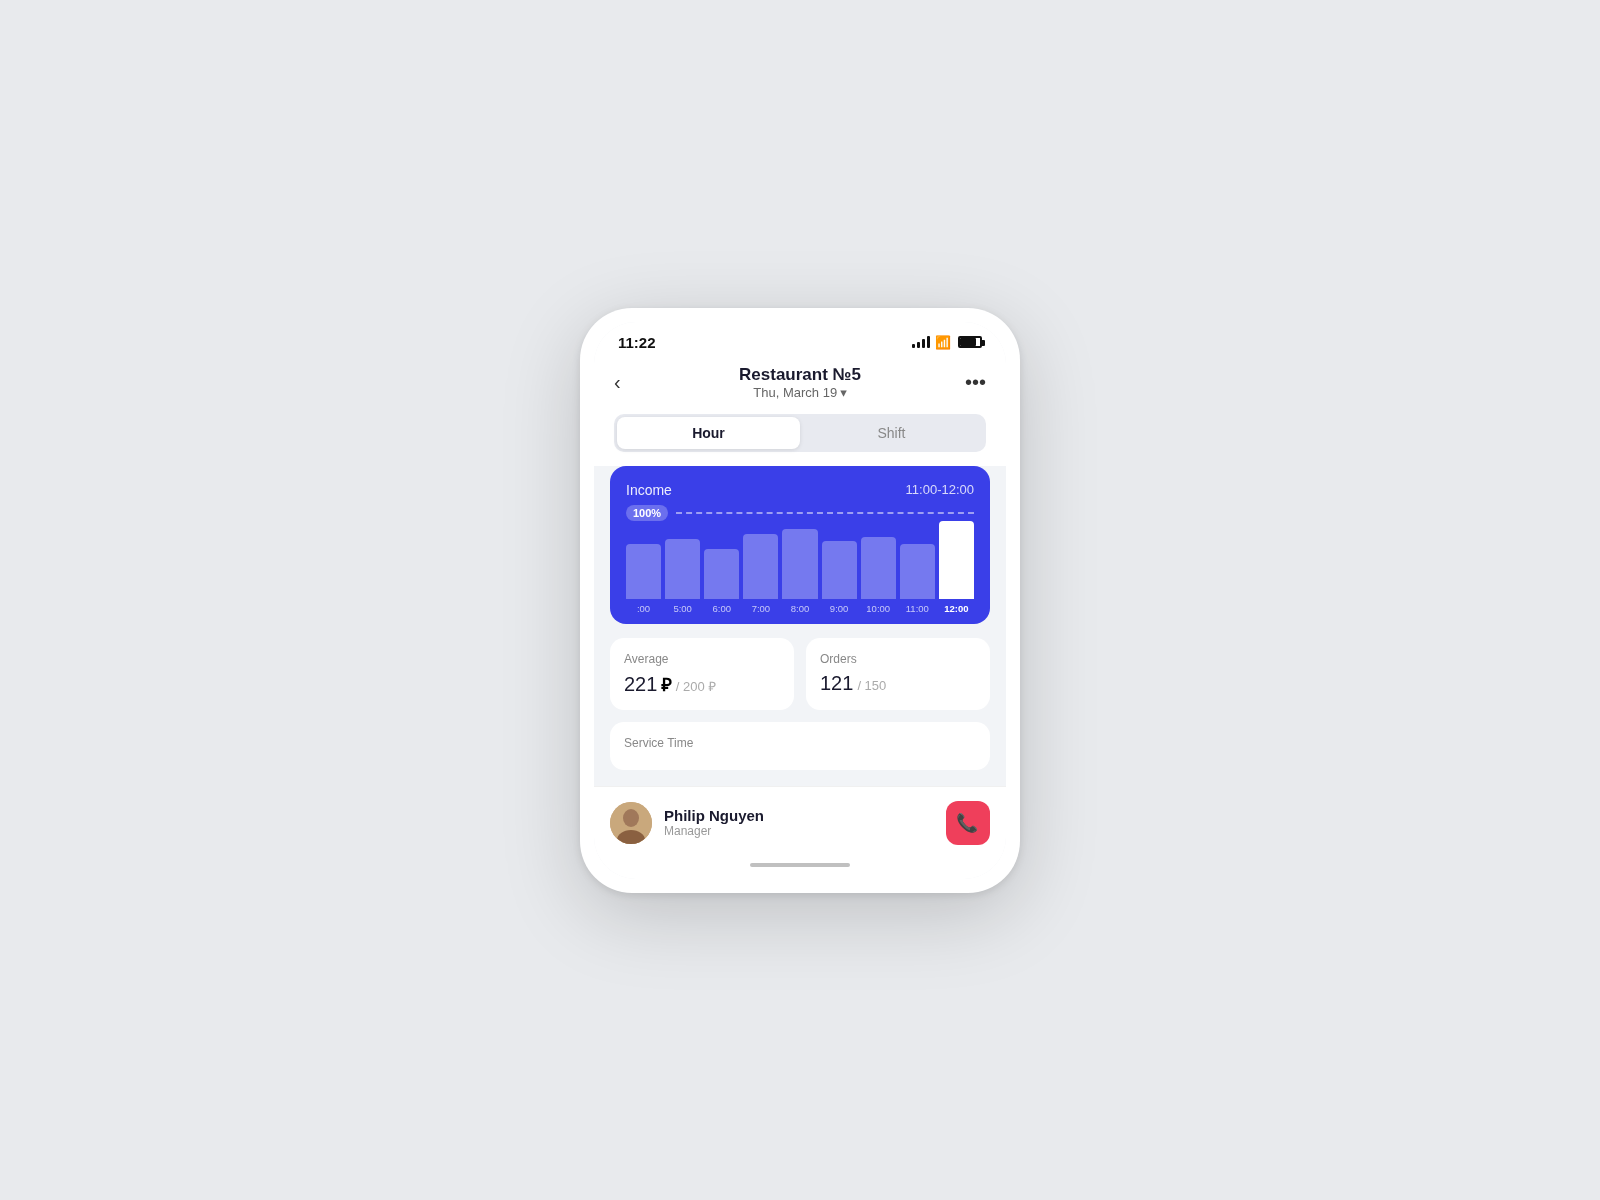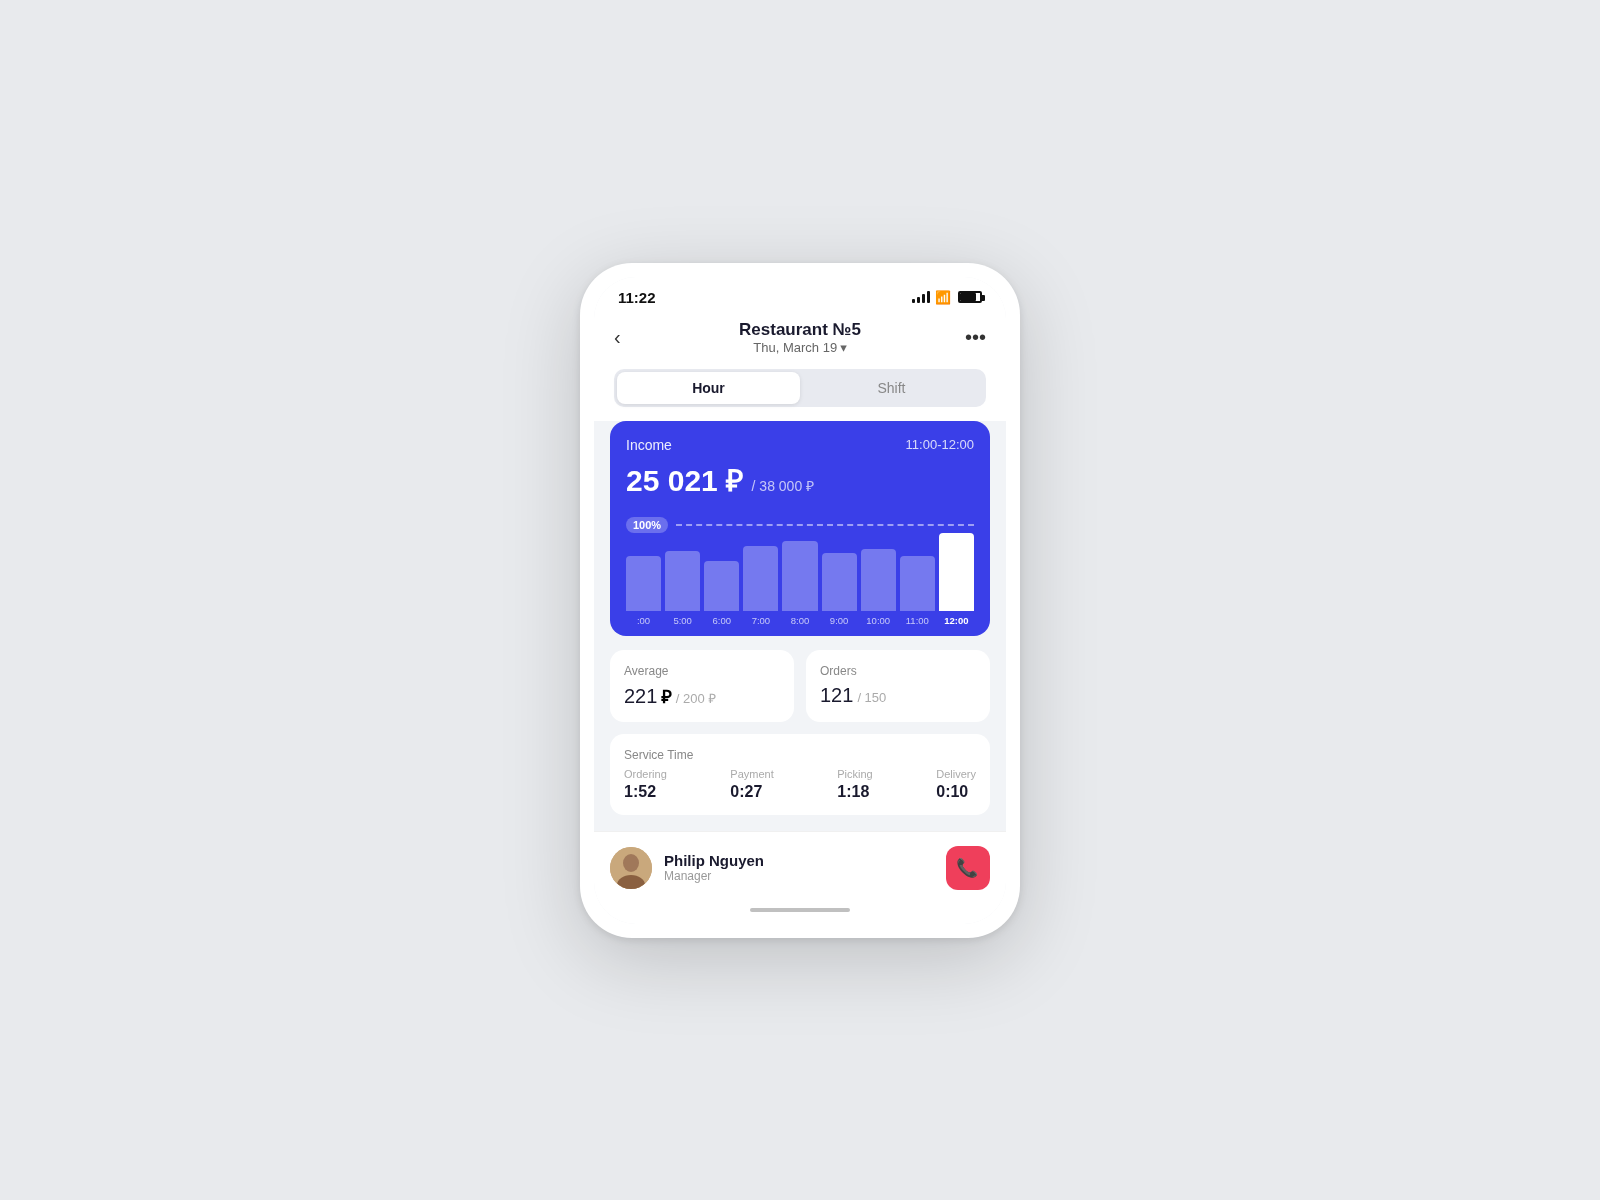--- a/index.html
+++ b/index.html
@@ -443,24 +443,20 @@
         <div class="tab-item inactive">Shift</div>
       </div>
     </div>
 
     <div class="content">
 
       <div class="income-card">
         <div class="income-header">
           <span class="income-label">Income</span>
           <span class="income-time">11:00-12:00</span>
-        </div>
-        <div class="income-amount">
-          <span class="income-main">25 021 ₽</span>
-          <span class="income-target">/ 38 000 ₽</span>
         </div>
 
         <div class="chart-area">
           <div class="chart-100-badge">100%</div>
           <div class="dashed-line"></div>
           <div class="bars-container" id="bars-container">
               <div class="bar-wrap">
                 <div class="bar" style="height: 55px;"></div>
               </div>
               <div class="bar-wrap">
@@ -515,38 +511,20 @@
           <div class="stat-label">Orders</div>
           <div class="stat-value-row">
             <span class="stat-main">121</span>
             <span class="stat-target">/ 150</span>
           </div>
         </div>
       </div>
 
       <div class="service-card">
         <div class="service-label">Service Time</div>
-        <div class="service-breakdown" id="service-breakdown">
-            <div class="breakdown-item">
-              <div class="breakdown-label">Ordering</div>
-              <div class="breakdown-value">1:52</div>
-            </div>
-            <div class="breakdown-item">
-              <div class="breakdown-label">Payment</div>
-              <div class="breakdown-value">0:27</div>
-            </div>
-            <div class="breakdown-item">
-              <div class="breakdown-label">Picking</div>
-              <div class="breakdown-value">1:18</div>
-            </div>
-            <div class="breakdown-item">
-              <div class="breakdown-label">Delivery</div>
-              <div class="breakdown-value">0:10</div>
-            </div>
-          </div>
       </div>
 
     </div>
 
     <div class="bottom-bar">
       <div class="user-info">
         <div class="avatar">
           <svg class="avatar-svg" viewBox="0 0 42 42" xmlns="http://www.w3.org/2000/svg">
             <rect width="42" height="42" fill="#c9a87c"></rect>
             <ellipse cx="21" cy="16" rx="8" ry="9" fill="#a0785a"></ellipse>

